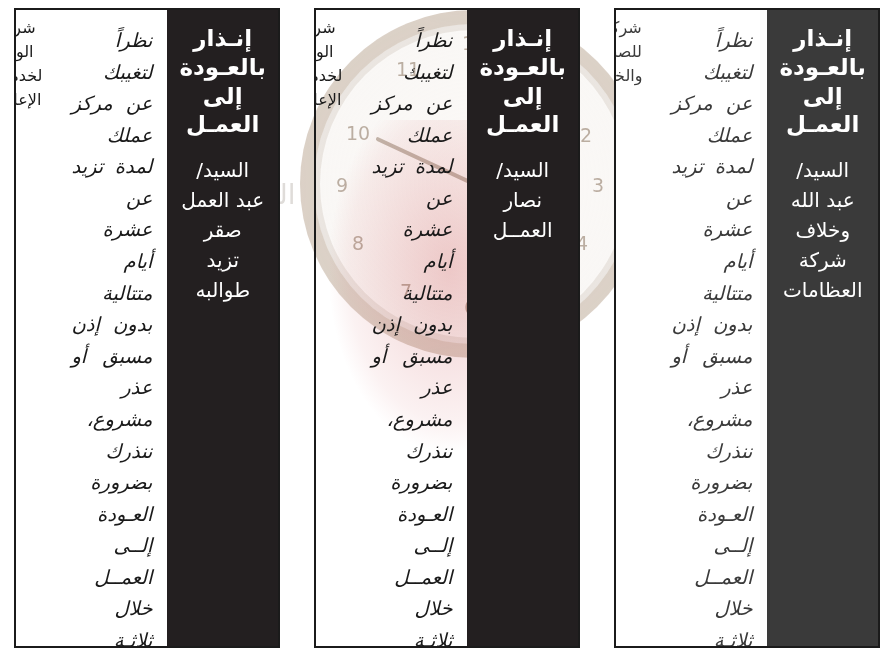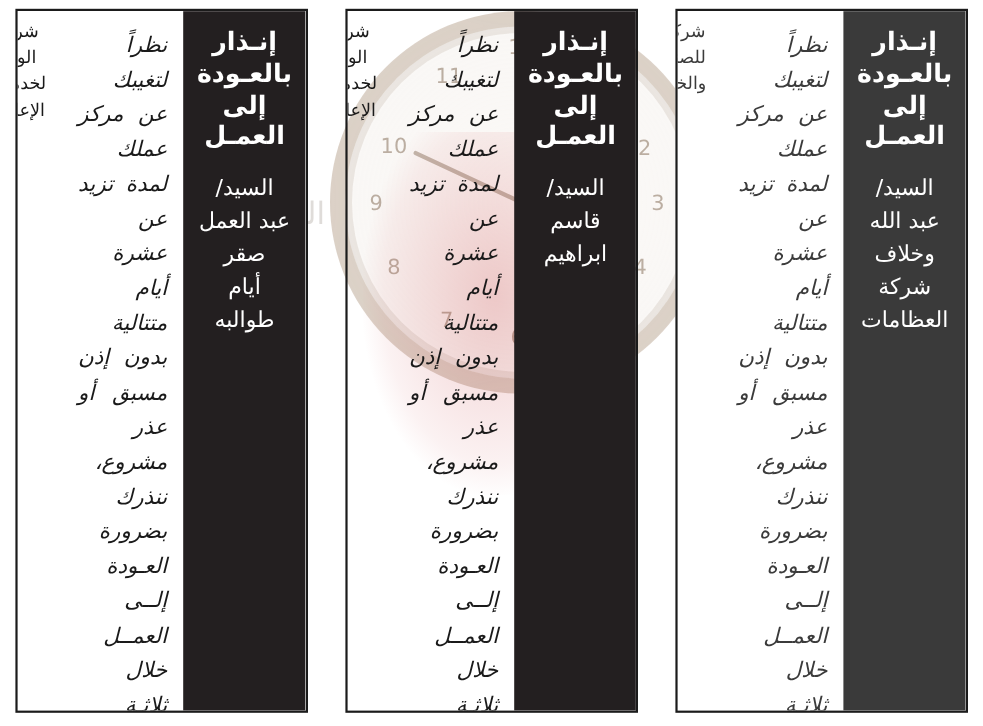--- a/index.html
+++ b/index.html
@@ -164,34 +164,34 @@
 
 <div class="board">
 
   <div class="notice">
     <div class="head">
       <div class="title">إنـذار بالعـودة إلى العمـل</div>
       <div class="name-line">
         <span>السيد/</span>
         <span>عبد العمل صقر</span>
       </div>
-      <div class="name-line">أيام طوالبه</div>
+      <div class="name-line">تزيد طوالبه</div>
     </div>
     <div class="body">
       <p>نظراً لتغيبك عن مركز عملك لمدة تزيد عن عشرة أيام متتالية بدون إذن مسبق أو عذر مشروع، ننذرك بضرورة العـودة إلــى العمــل خلال ثلاثـة أيــام من تاريــخ نشر هذا الإنـذار، وخلاف ذلـك تعتبــر فاقــداً لوظيفتــك استنــاداً لأحكام المــادة 28 الفقرة (هـ) من قانون العمل الأردني رقم (8) لسنة 1996.</p>
     </div>
     <div class="footer">شركة الولاء لخدمات الإعاشة</div>
   </div>
 
   <div class="notice transparent">
     <div class="head">
       <div class="title">إنـذار بالعـودة إلى العمـل</div>
       <div class="name-line">
         <span>السيد/</span>
-        <span>قاسم ابراهيم</span>
+        <span>نصار العمــل</span>
       </div>
     </div>
     <div class="body">
       <p>نظراً لتغيبك عن مركز عملك لمدة تزيد عن عشرة أيام متتالية بدون إذن مسبق أو عذر مشروع، ننذرك بضرورة العـودة إلــى العمــل خلال ثلاثـة أيــام من تاريــخ نشر هذا الإنـذار، وخلاف ذلـك تعتبــر فاقــداً لوظيفتــك استنــاداً لأحكام المــادة 28 الفقرة (هـ) من قانون العمل الأردني رقم (8) لسنة 1996.</p>
     </div>
     <div class="footer">شركة الولاء لخدمات الإعاشة</div>
   </div>
 
   <div class="notice ghost">
     <div class="head">

